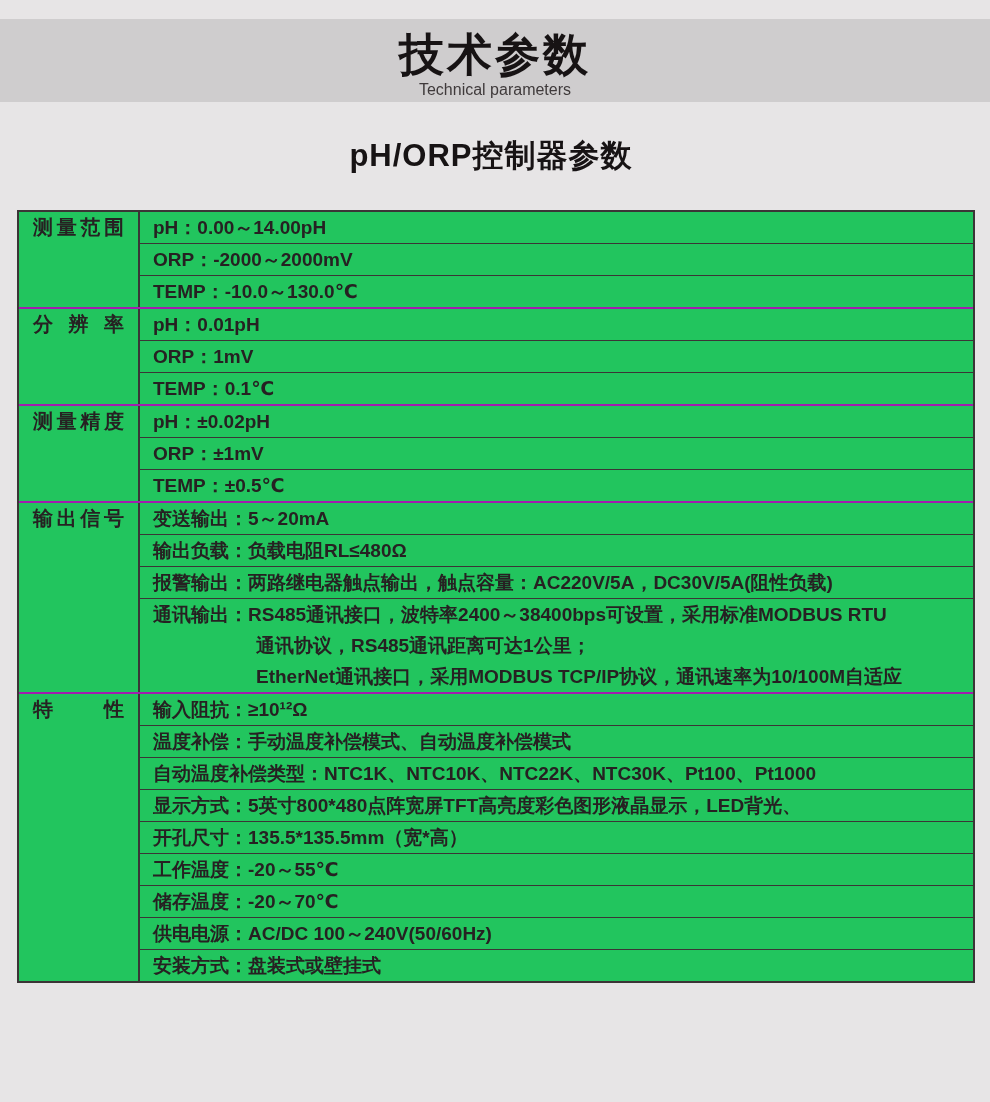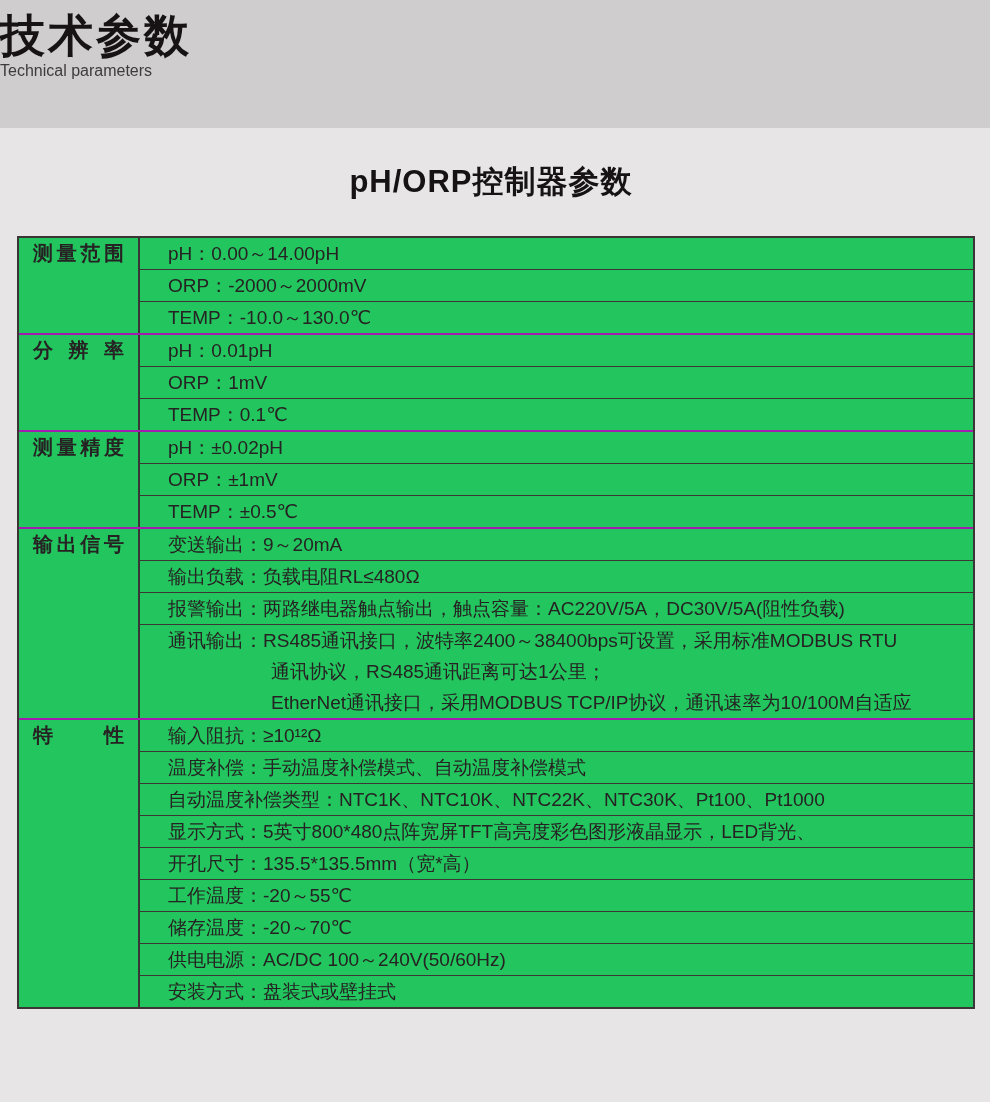--- a/index.html
+++ b/index.html
@@ -4,23 +4,24 @@
 <style>
   html, body { margin: 0; padding: 0; }
   body {
     width: 990px; height: 1102px;
     background: #e7e5e6;
     color: #262122;
     font-family: "Liberation Sans", "DejaVu Sans", sans-serif;
     overflow: hidden;
   }
   .banner {
-    height: 128px;
+    height: 83px;
     background: #cfcdce;
-    text-align: left;
+    text-align: center;
+    margin-top: 19px;
   }
   .banner-title {
     font-size: 45px;
     font-weight: bold;
     letter-spacing: 3px;
     color: #171314;
     padding-top: 11px;
     line-height: 1.1;
   }
   .banner-subtitle {
@@ -52,27 +53,26 @@
     font-weight: bold;
     line-height: 31px;
     text-align: justify;
     text-align-last: justify;
     color: #262122;
   }
   .vals { flex: 1 1 auto; min-width: 0; }
   .vrow + .vrow { border-top: 1px solid #3b3536; }
   .vline {
     font-size: 19px;
-    font-weight: normal;
+    font-weight: bold;
     line-height: 31px;
     padding-left: 13px;
     padding-right: 12px;
     white-space: nowrap;
     color: #262122;
-    margin-left: 15px;
   }
   .vline.cont { padding-left: 116px; }
 </style>
 </head>
 <body>
 
 <div class="page">
 
   <header class="banner">
     <div class="banner-title">技术参数</div>
@@ -121,21 +121,21 @@
           </div>
           <div class="vrow">
             <div class="vline">TEMP：±0.5℃</div>
           </div>
         </div>
   </div>
       <div class="group">
     <div class="cat">输出信号</div>
     <div class="vals">
           <div class="vrow">
-            <div class="vline">变送输出：9～20mA</div>
+            <div class="vline">变送输出：5～20mA</div>
           </div>
           <div class="vrow">
             <div class="vline">输出负载：负载电阻RL≤480Ω</div>
           </div>
           <div class="vrow">
             <div class="vline">报警输出：两路继电器触点输出，触点容量：AC220V/5A，DC30V/5A(阻性负载)</div>
           </div>
           <div class="vrow">
             <div class="vline">通讯输出：RS485通讯接口，波特率2400～38400bps可设置，采用标准MODBUS RTU</div>
             <div class="vline cont">通讯协议，RS485通讯距离可达1公里；</div>

